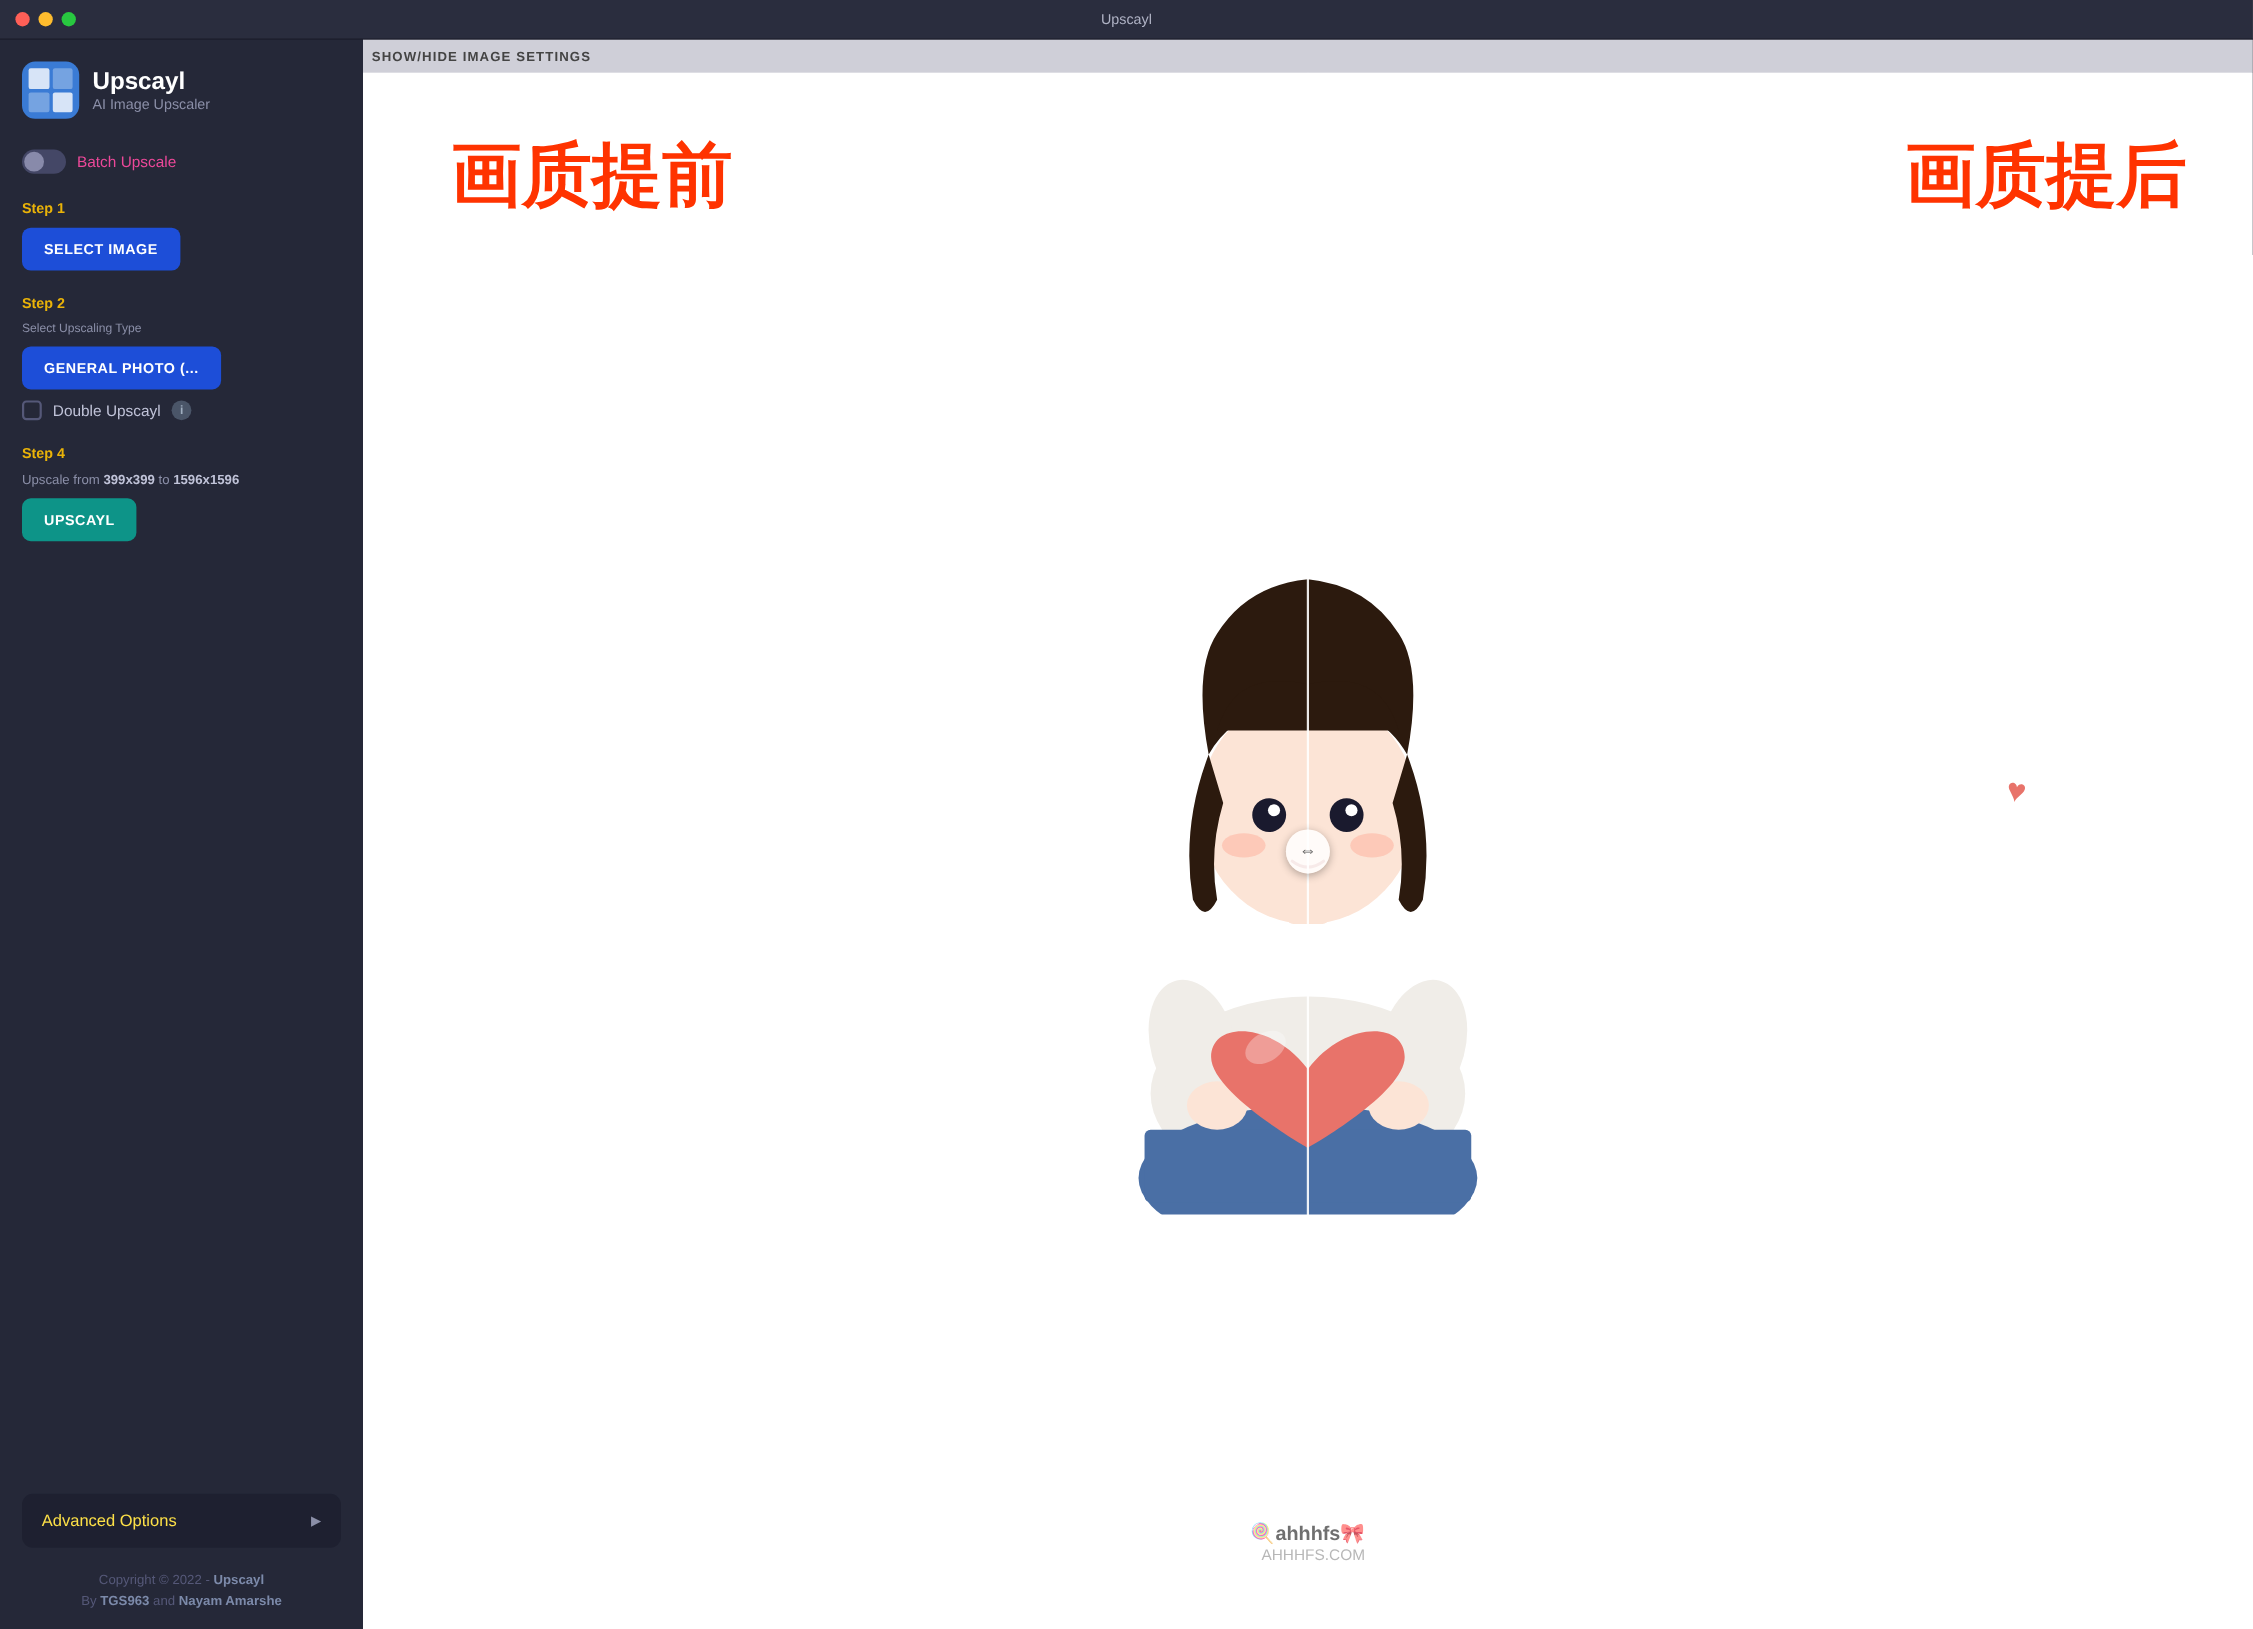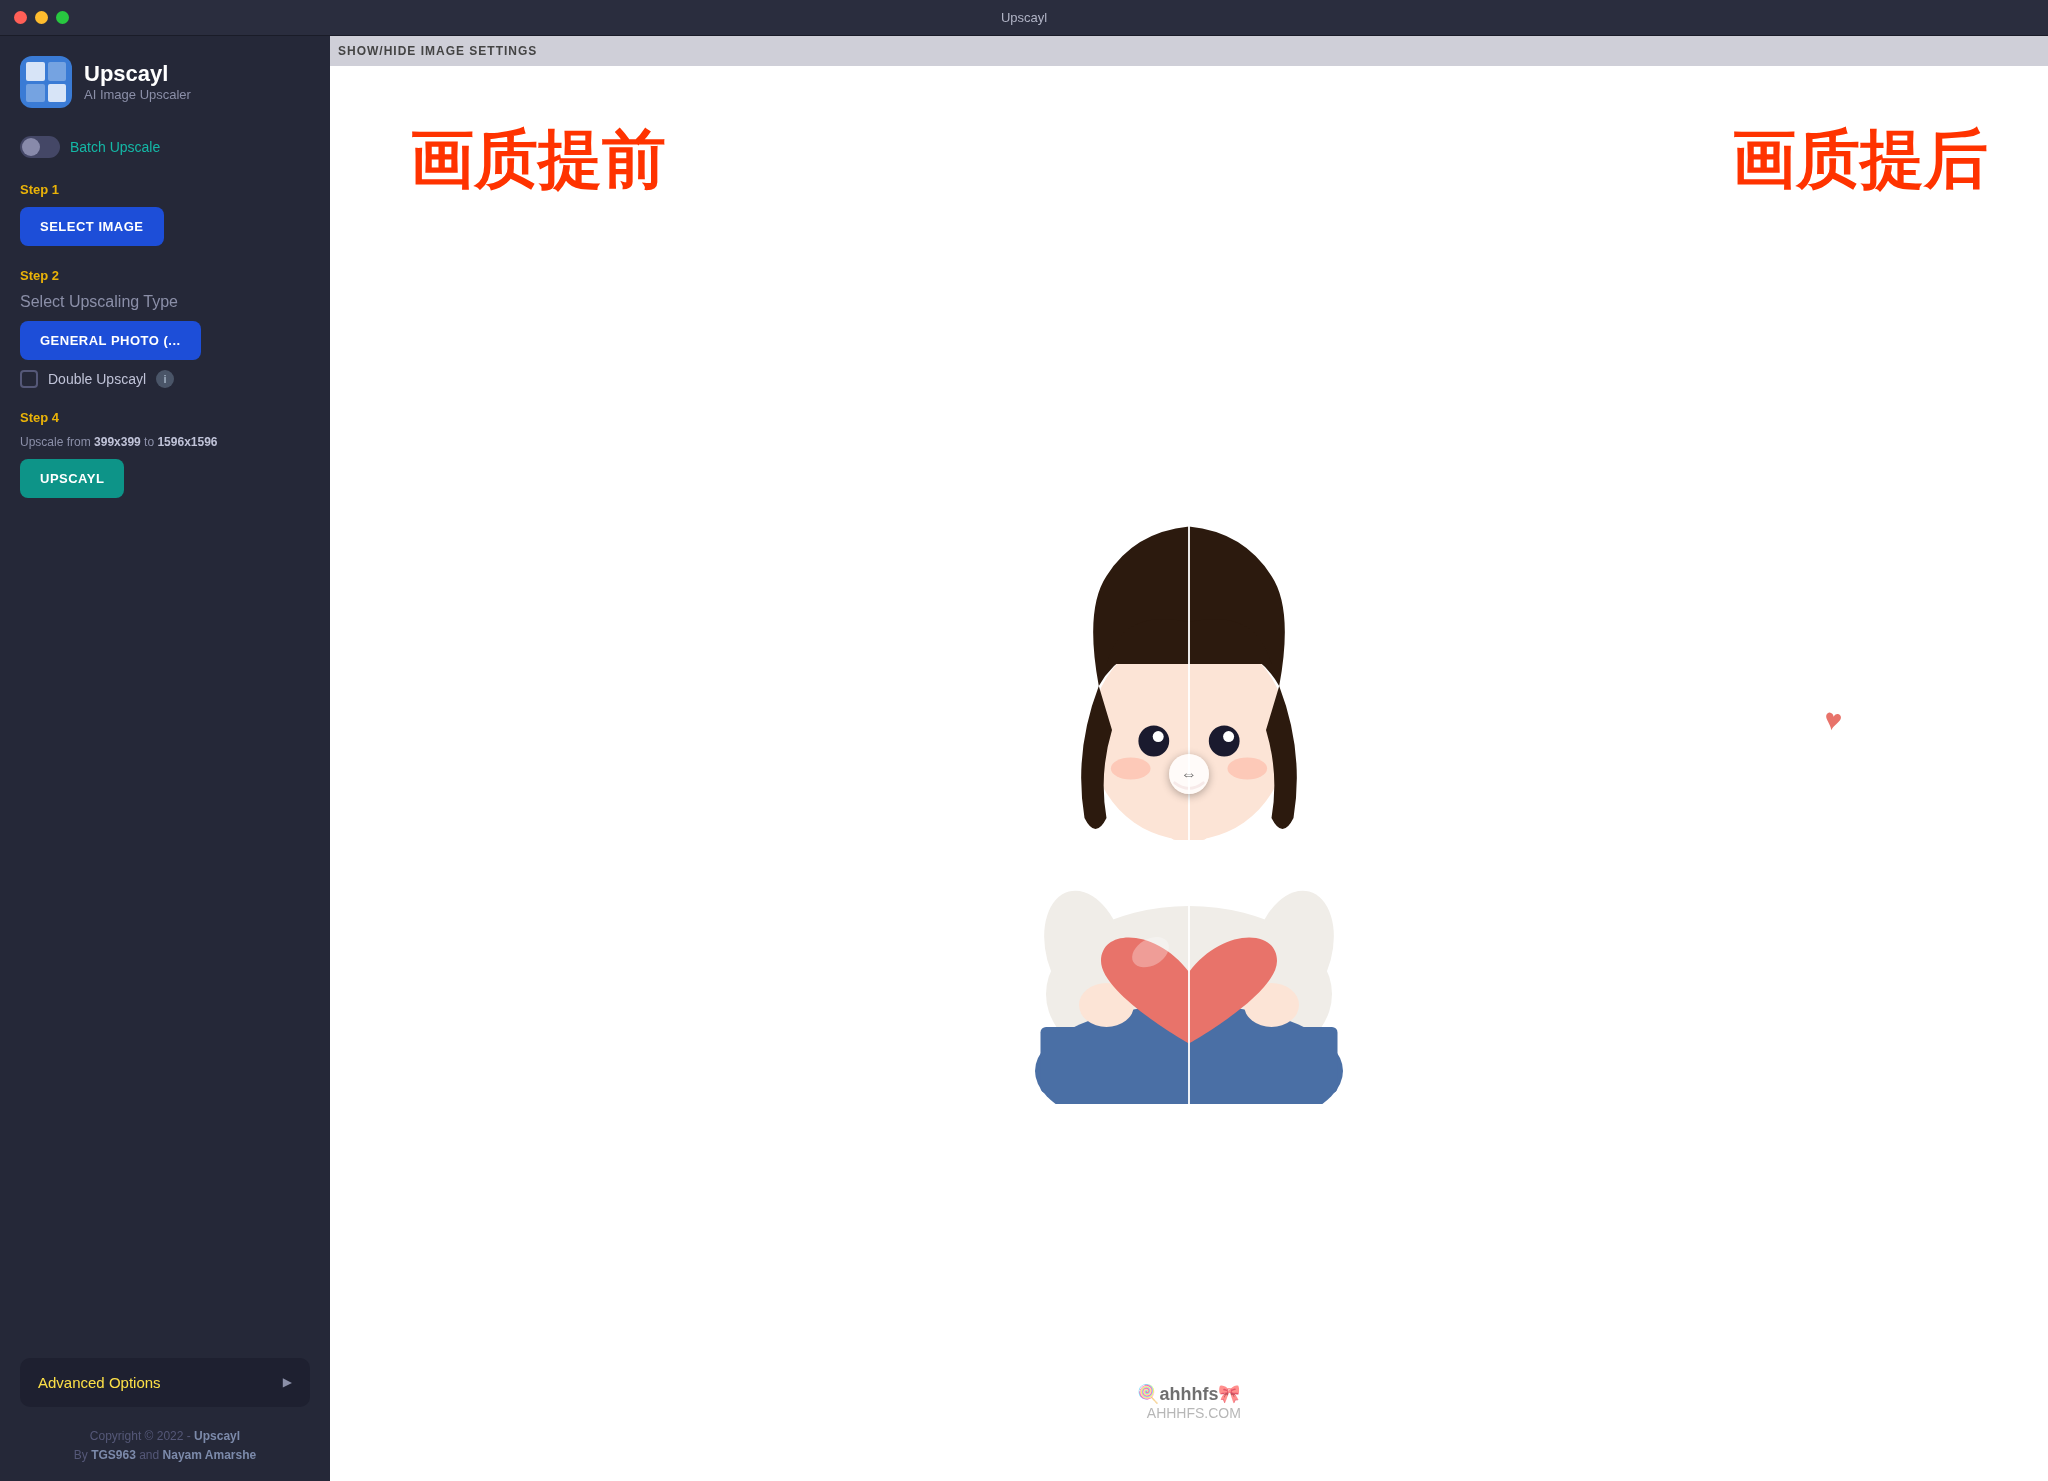--- a/index.html
+++ b/index.html
@@ -130,38 +130,38 @@
       width: 18px;
       height: 18px;
       background: #888aaa;
       border-radius: 50%;
       position: absolute;
       top: 2px;
       left: 2px;
       transition: left 0.2s;
     }
     .toggle-label {
-      color: #14b8a6;
+      color: #ec4899;
       font-size: 14px;
     }
 
     
     .step-section {
       margin-bottom: 22px;
     }
     .step-title {
       color: #eab308;
       font-size: 13px;
       font-weight: 600;
       margin-bottom: 10px;
       text-transform: none;
     }
     .step-subtitle {
       color: #8b8fa8;
-      font-size: 16px;
+      font-size: 11px;
       margin-bottom: 10px;
     }
 
     
     .btn-purple {
       background: #1d4ed8;
       color: #ffffff;
       border: none;
       border-radius: 8px;
       padding: 12px 20px;

